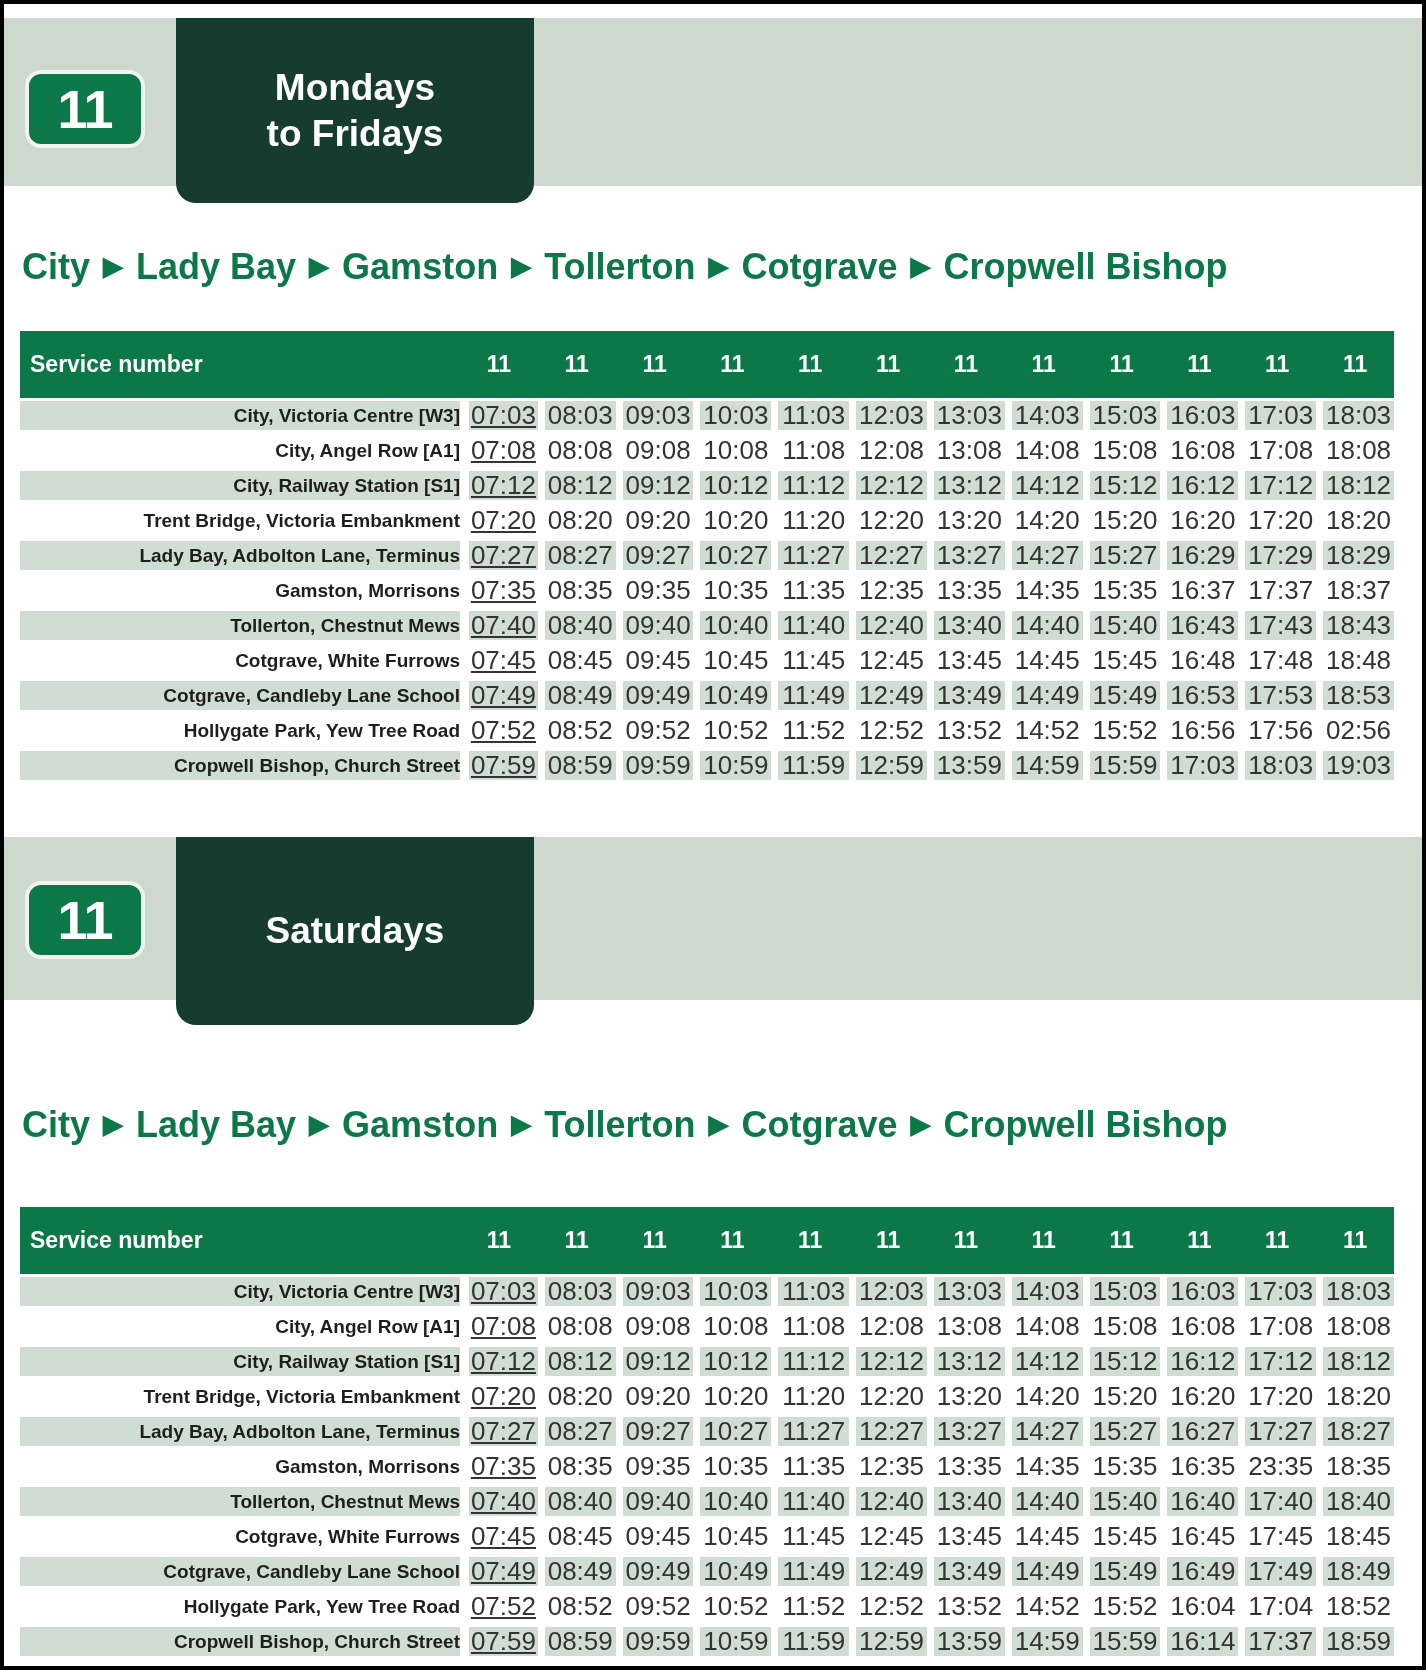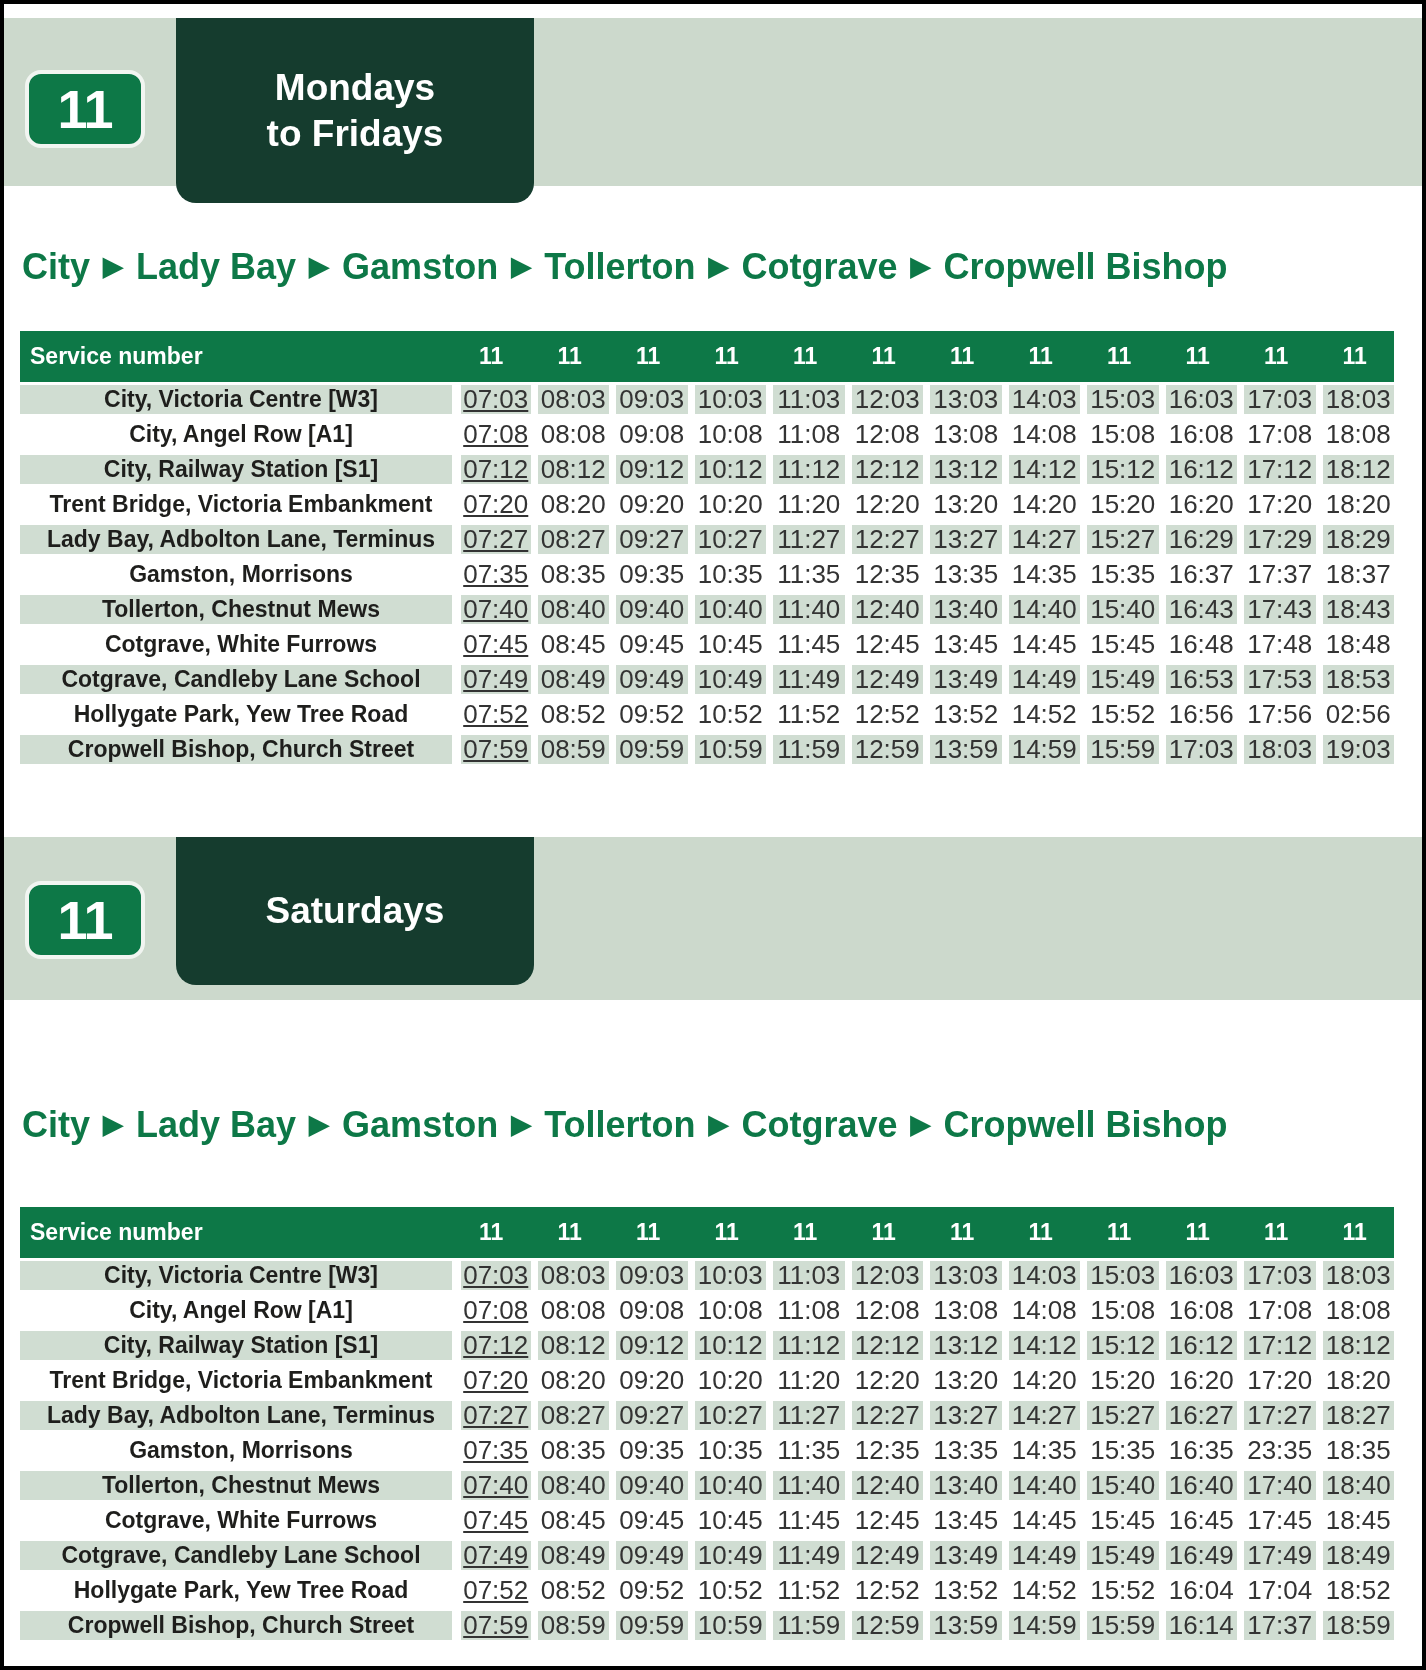--- a/index.html
+++ b/index.html
@@ -29,21 +29,21 @@
   .s1 .band{top:833px;height:163px;}
   .day-tab{
     position:absolute;left:172px;width:358px;
     background:var(--dark-green);
     border-radius:0 0 20px 20px;
     color:#ffffff;font-weight:bold;font-size:37px;line-height:46px;
     display:flex;flex-direction:column;align-items:center;justify-content:center;
     text-align:center;
   }
   .s0 .day-tab{top:14px;height:185px;}
-  .s1 .day-tab{top:833px;height:148px;}
+  .s1 .day-tab{top:833px;height:188px;}
   .badge{
     position:absolute;left:21px;width:120px;height:78px;
     box-sizing:border-box;
     background:var(--brand-green);
     border:4px solid #f1f5f1;
     border-radius:16px;
     color:#ffffff;font-size:54px;font-weight:bold;letter-spacing:-1px;
     display:flex;align-items:center;justify-content:center;
   }
   .s0 .badge{top:66px;}
@@ -66,43 +66,43 @@
     table-layout:fixed;
   }
   .s0 table.tt{top:327px;}
   .s1 table.tt{top:1203px;}
   table.tt thead th{
     background:var(--brand-green);
     color:#ffffff;
     height:35px;
     font-size:23px;font-weight:bold;
     text-align:center;
-    padding:8px;
+    padding:16px;
   }
   table.tt thead th.label{
     width:414px;
     text-align:left;
     padding-left:10px;
   }
   table.tt tbody td{
     height:29px;
     line-height:29px;
     padding:0;
     border-top:3px solid #ffffff;
     border-bottom:3px solid #ffffff;
     font-size:26px;
     text-align:center;
     color:var(--time-text);
     white-space:nowrap;
   }
   table.tt tbody td.stop{
-    text-align:center;
+    text-align:right;
     padding-left:10px;
     font-weight:bold;
-    font-size:23px;
+    font-size:19px;
     color:var(--stop-text);
   }
   table.tt tbody td.time{border-left:7px solid #ffffff;}
   table.tt tbody td.stop + td.time{border-left:9px solid #ffffff;text-decoration:underline;}
   table.tt tbody tr:nth-child(odd) td{background:var(--row-green);}
 </style>
 </head>
 <body>
 
 <div class="page">

